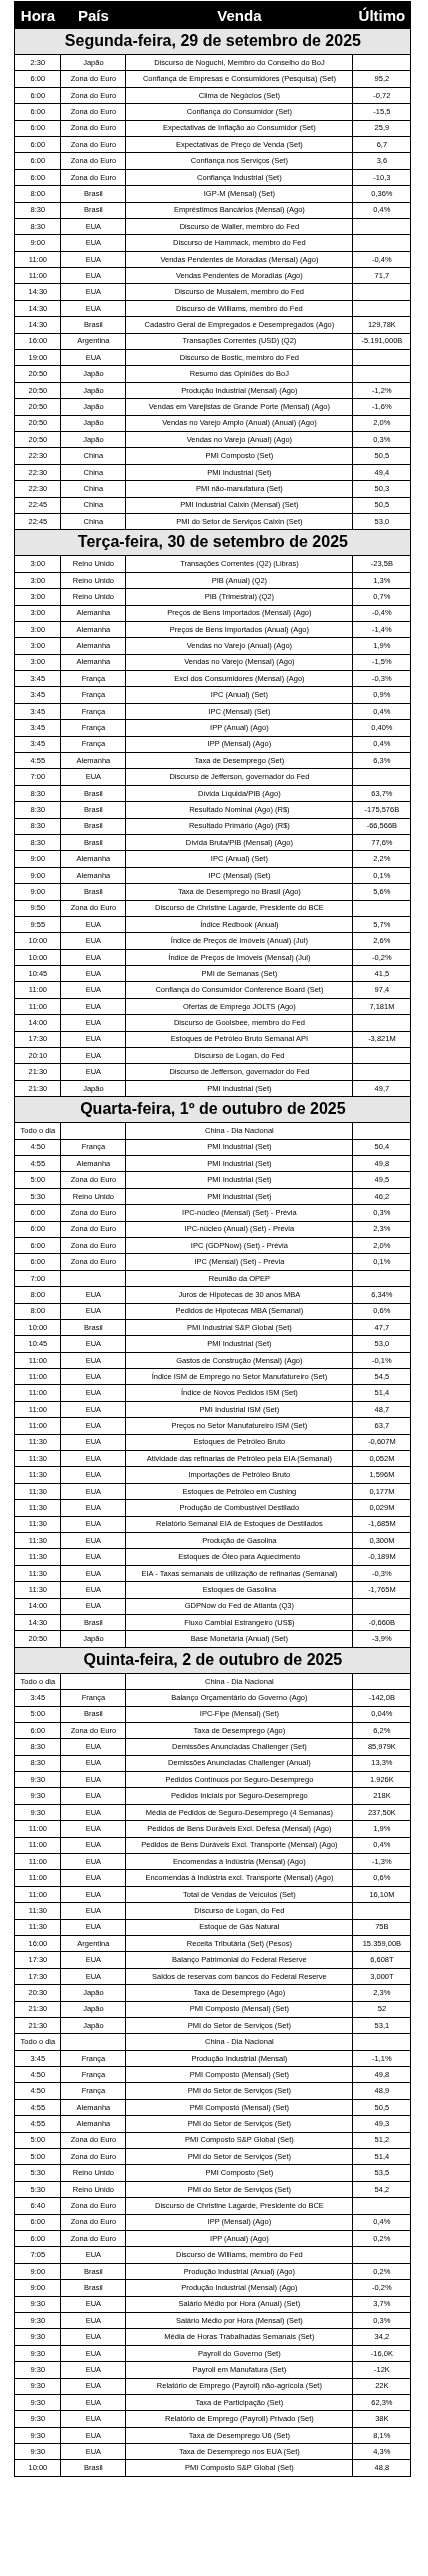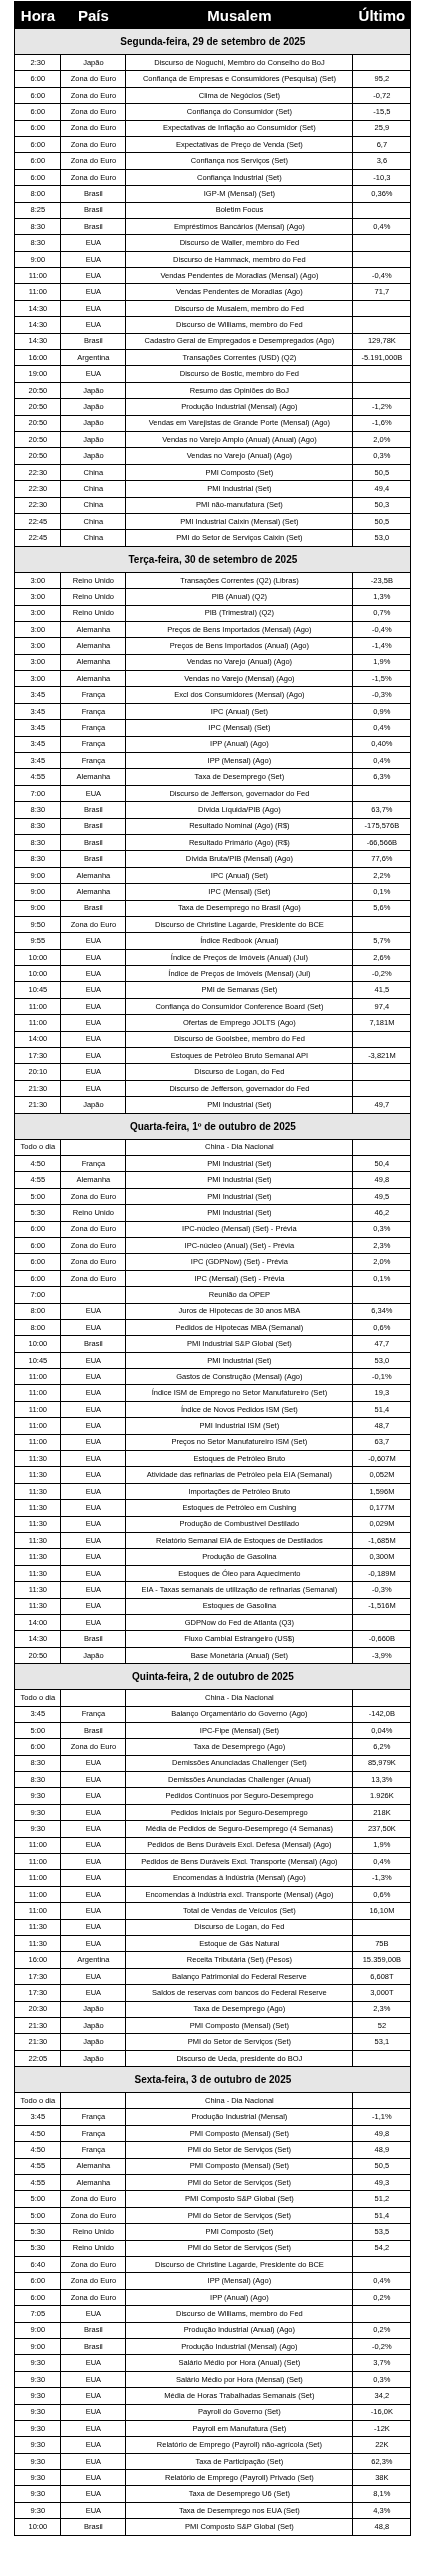--- a/index.html
+++ b/index.html
@@ -15,21 +15,21 @@
   table{border-collapse:collapse;width:358px;table-layout:fixed;}
   th,td{border:1px solid var(--border);overflow:hidden;}
   thead th{
     background:var(--header-bg);
     color:var(--header-text);
     font-size:15px;font-weight:bold;
     height:26px;padding:0 1px;text-align:center;
   }
   td.day-header{
     background:var(--day-bg);
-    font-size:10px;font-weight:bold;
+    font-size:16px;font-weight:bold;
     text-align:center;height:23px;padding:1px 2.1px;
   }
   tbody td{
     font-size:7.5px;
     text-align:center;
     vertical-align:middle;
     padding:1.5px 2.6px;
     height:12.4px;
     line-height:1.3;
     background:#ffffff;
@@ -47,21 +47,21 @@
     <colgroup>
       <col class="col-time">
       <col class="col-country">
       <col class="col-event">
       <col class="col-last">
     </colgroup>
     <thead>
       <tr>
         <th>Hora</th>
         <th>País</th>
-        <th>Musalem</th>
+        <th>Venda</th>
         <th>Último</th>
       </tr>
     </thead>
     <tbody>
         <tr>
           <td colspan="4" class="day-header">Segunda-feira, 29 de setembro de 2025</td>
         </tr>
         <tr>
           <td class="col-time">2:30</td>
           <td class="col-country">Japão</td>
@@ -110,26 +110,20 @@
           <td class="col-event">Confiança Industrial (Set)</td>
           <td class="col-last">-10,3</td>
         </tr>
         <tr>
           <td class="col-time">8:00</td>
           <td class="col-country">Brasil</td>
           <td class="col-event">IGP-M (Mensal) (Set)</td>
           <td class="col-last">0,36%</td>
         </tr>
         <tr>
-          <td class="col-time">8:25</td>
-          <td class="col-country">Brasil</td>
-          <td class="col-event">Boletim Focus</td>
-          <td class="col-last"></td>
-        </tr>
-        <tr>
           <td class="col-time">8:30</td>
           <td class="col-country">Brasil</td>
           <td class="col-event">Empréstimos Bancários (Mensal) (Ago)</td>
           <td class="col-last">0,4%</td>
         </tr>
         <tr>
           <td class="col-time">8:30</td>
           <td class="col-country">EUA</td>
           <td class="col-event">Discurso de Waller, membro do Fed</td>
           <td class="col-last"></td>
@@ -533,21 +527,21 @@
         <tr>
           <td class="col-time">11:00</td>
           <td class="col-country">EUA</td>
           <td class="col-event">Gastos de Construção (Mensal) (Ago)</td>
           <td class="col-last">-0,1%</td>
         </tr>
         <tr>
           <td class="col-time">11:00</td>
           <td class="col-country">EUA</td>
           <td class="col-event">Índice ISM de Emprego no Setor Manufatureiro (Set)</td>
-          <td class="col-last">19,3</td>
+          <td class="col-last">54,5</td>
         </tr>
         <tr>
           <td class="col-time">11:00</td>
           <td class="col-country">EUA</td>
           <td class="col-event">Índice de Novos Pedidos ISM (Set)</td>
           <td class="col-last">51,4</td>
         </tr>
         <tr>
           <td class="col-time">11:00</td>
           <td class="col-country">EUA</td>
@@ -611,21 +605,21 @@
         <tr>
           <td class="col-time">11:30</td>
           <td class="col-country">EUA</td>
           <td class="col-event">EIA - Taxas semanais de utilização de refinarias (Semanal)</td>
           <td class="col-last">-0,3%</td>
         </tr>
         <tr>
           <td class="col-time">11:30</td>
           <td class="col-country">EUA</td>
           <td class="col-event">Estoques de Gasolina</td>
-          <td class="col-last">-1,516M</td>
+          <td class="col-last">-1,765M</td>
         </tr>
         <tr>
           <td class="col-time">14:00</td>
           <td class="col-country">EUA</td>
           <td class="col-event">GDPNow do Fed de Atlanta (Q3)</td>
           <td class="col-last"></td>
         </tr>
         <tr>
           <td class="col-time">14:30</td>
           <td class="col-country">Brasil</td>
@@ -765,29 +759,20 @@
           <td class="col-time">21:30</td>
           <td class="col-country">Japão</td>
           <td class="col-event">PMI Composto (Mensal) (Set)</td>
           <td class="col-last">52</td>
         </tr>
         <tr>
           <td class="col-time">21:30</td>
           <td class="col-country">Japão</td>
           <td class="col-event">PMI do Setor de Serviços (Set)</td>
           <td class="col-last">53,1</td>
-        </tr>
-        <tr>
-          <td class="col-time">22:05</td>
-          <td class="col-country">Japão</td>
-          <td class="col-event">Discurso de Ueda, presidente do BOJ</td>
-          <td class="col-last"></td>
-        </tr>
-        <tr>
-          <td colspan="4" class="day-header">Sexta-feira, 3 de outubro de 2025</td>
         </tr>
         <tr>
           <td class="col-time">Todo o dia</td>
           <td class="col-country"></td>
           <td class="col-event">China - Dia Nacional</td>
           <td class="col-last"></td>
         </tr>
         <tr>
           <td class="col-time">3:45</td>
           <td class="col-country">França</td>

